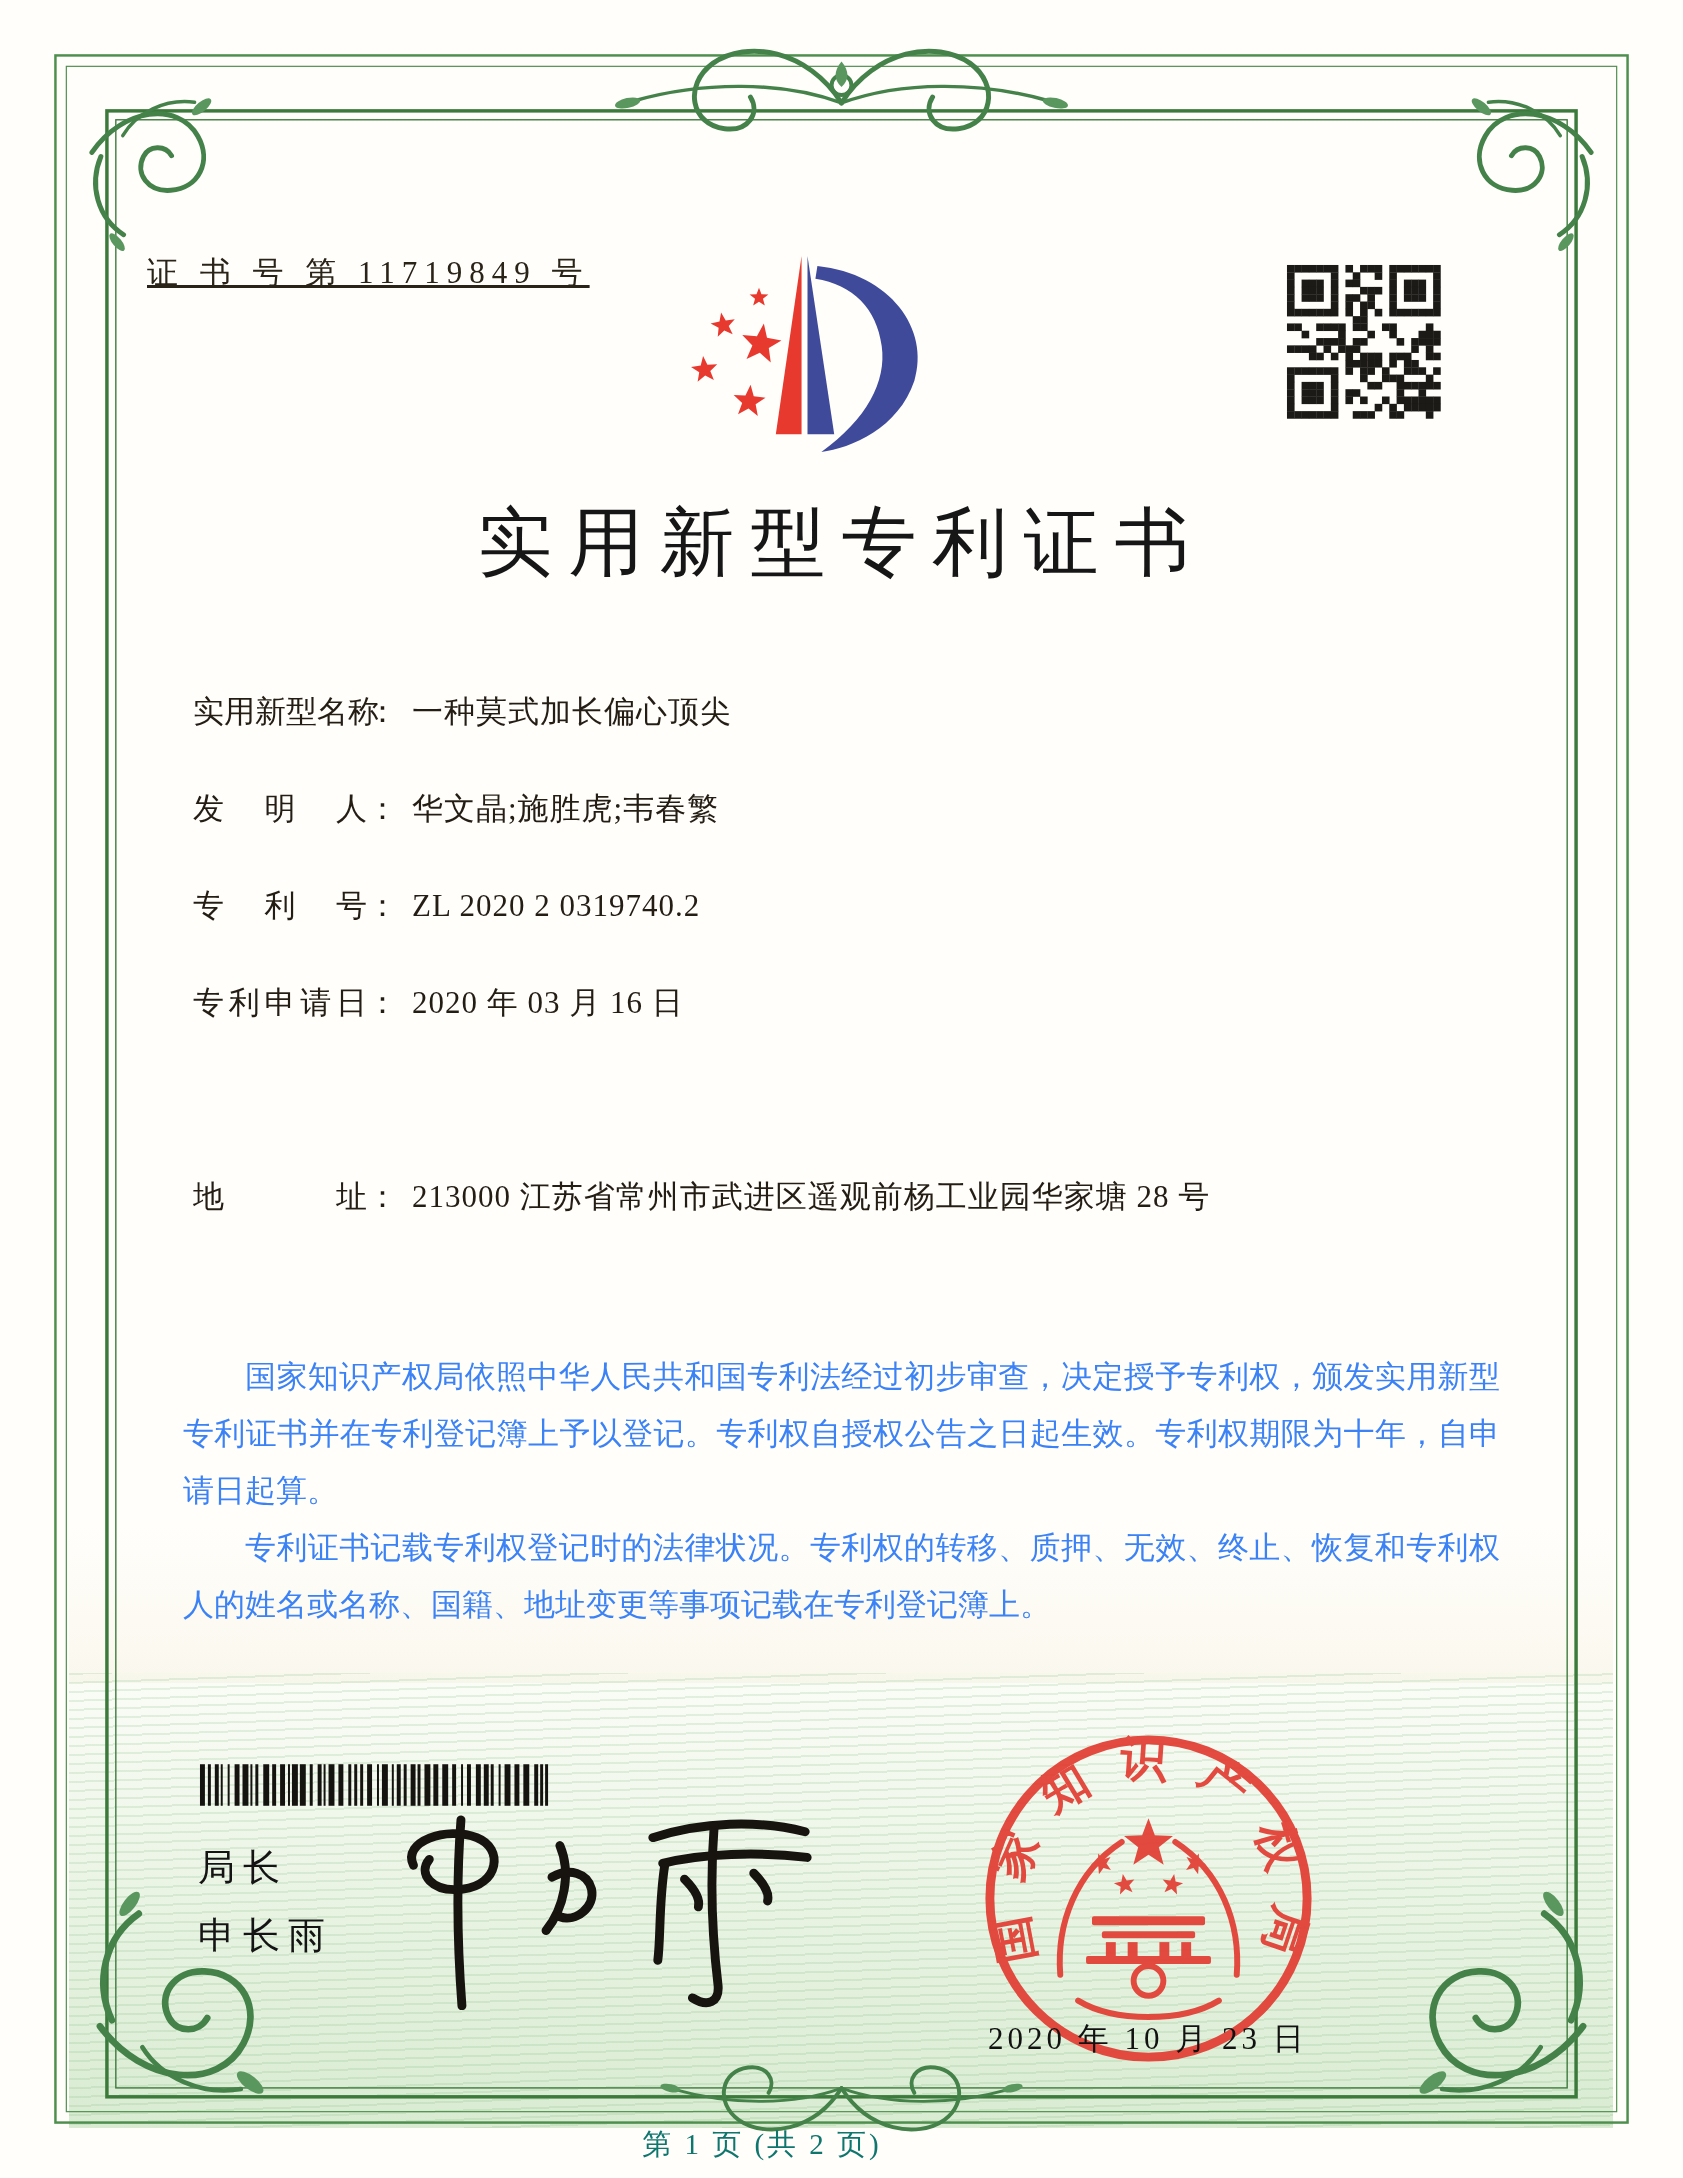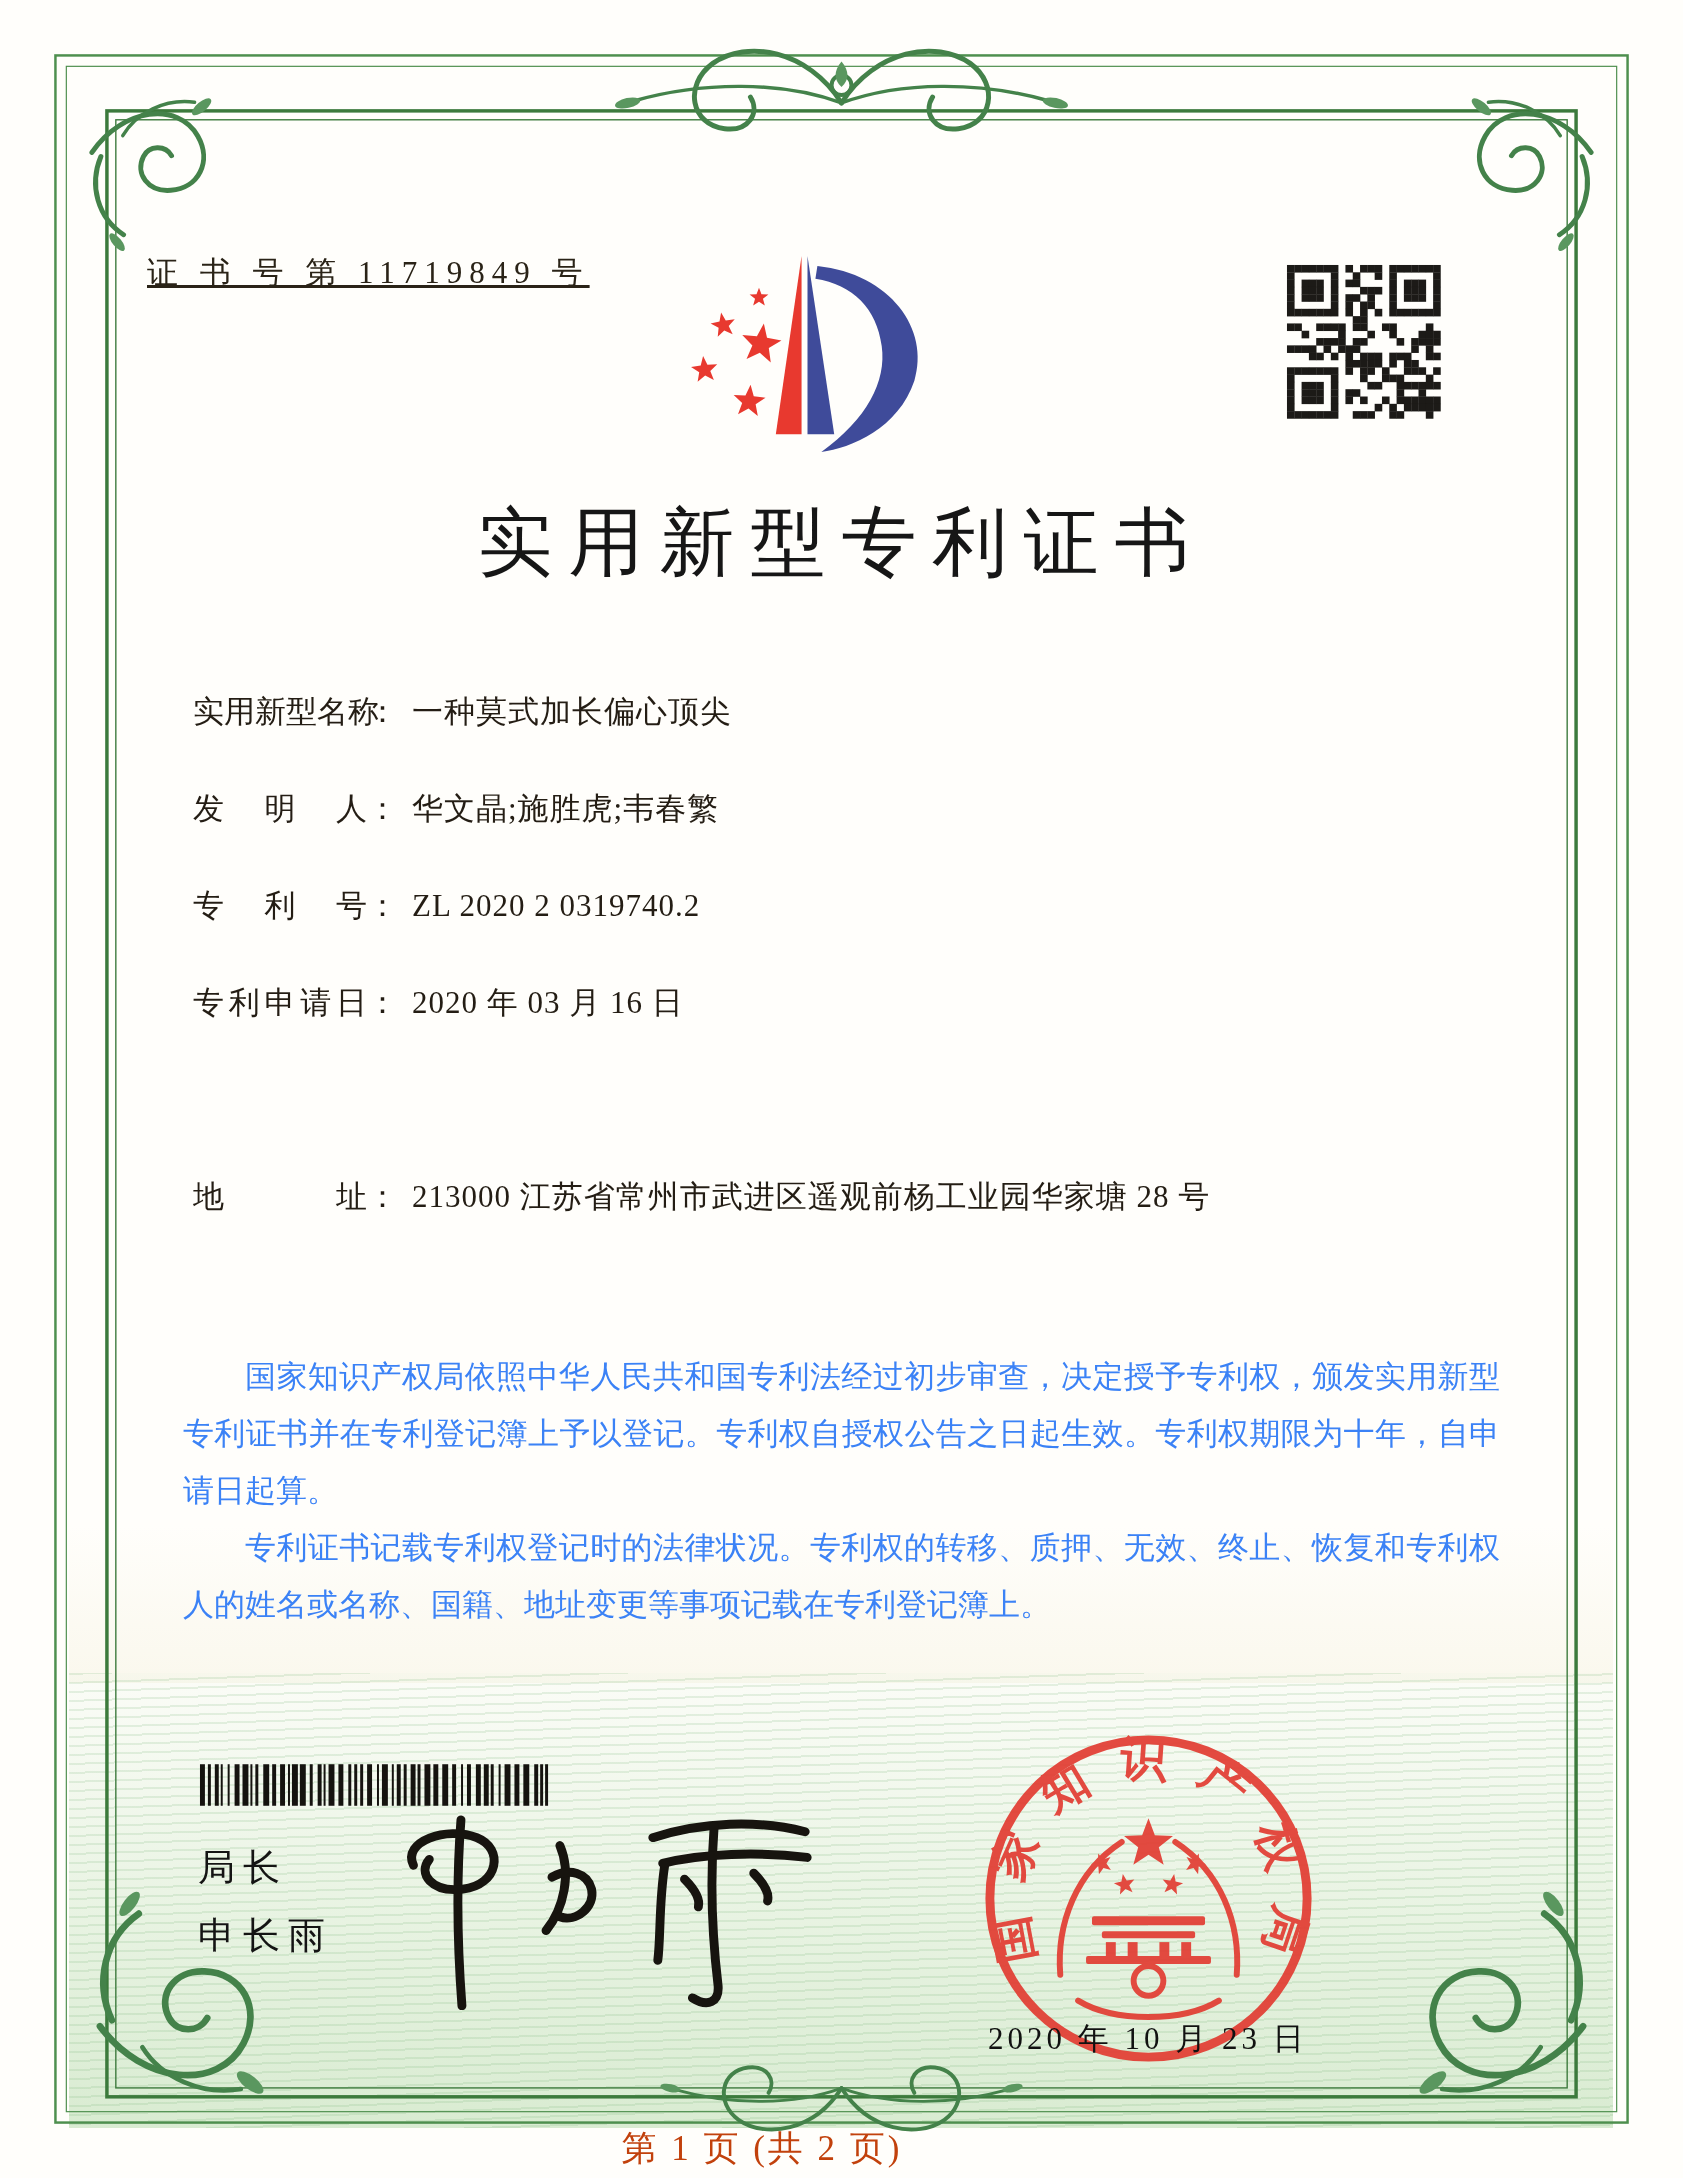--- a/index.html
+++ b/index.html
@@ -29,21 +29,21 @@
   .f-colon{display:inline-block;margin-right:14px;}
   .f-value{letter-spacing:1px;}
   .grant2{position:absolute;left:625px;top:0;white-space:nowrap;}
   .body-text{
     left:183px;top:1348px;width:1317px;font-size:31px;line-height:1.84;
     color:#3b82f6;text-align:justify;
   }
   .body-text p{margin:0;text-indent:2em;}
   .officer{font-family:"Liberation Sans","DejaVu Sans",sans-serif;font-size:37px;letter-spacing:8px;color:#141414;}
   .seal-date{left:988px;top:2018px;font-size:31px;letter-spacing:4px;color:#111;white-space:nowrap;}
-  .footer{left:554px;top:2125px;width:416px;text-align:center;font-size:35px;letter-spacing:3px;color:#c2410c;}
+  .footer{left:554px;top:2125px;width:416px;text-align:center;font-size:29px;letter-spacing:3px;color:#0f766e;}
   svg{display:block;}
 </style>
 </head>
 <body>
 
 <div class="page">
 
   <div class="abs wash-mid"></div>
   <div class="abs wash-bottom"></div>
 

